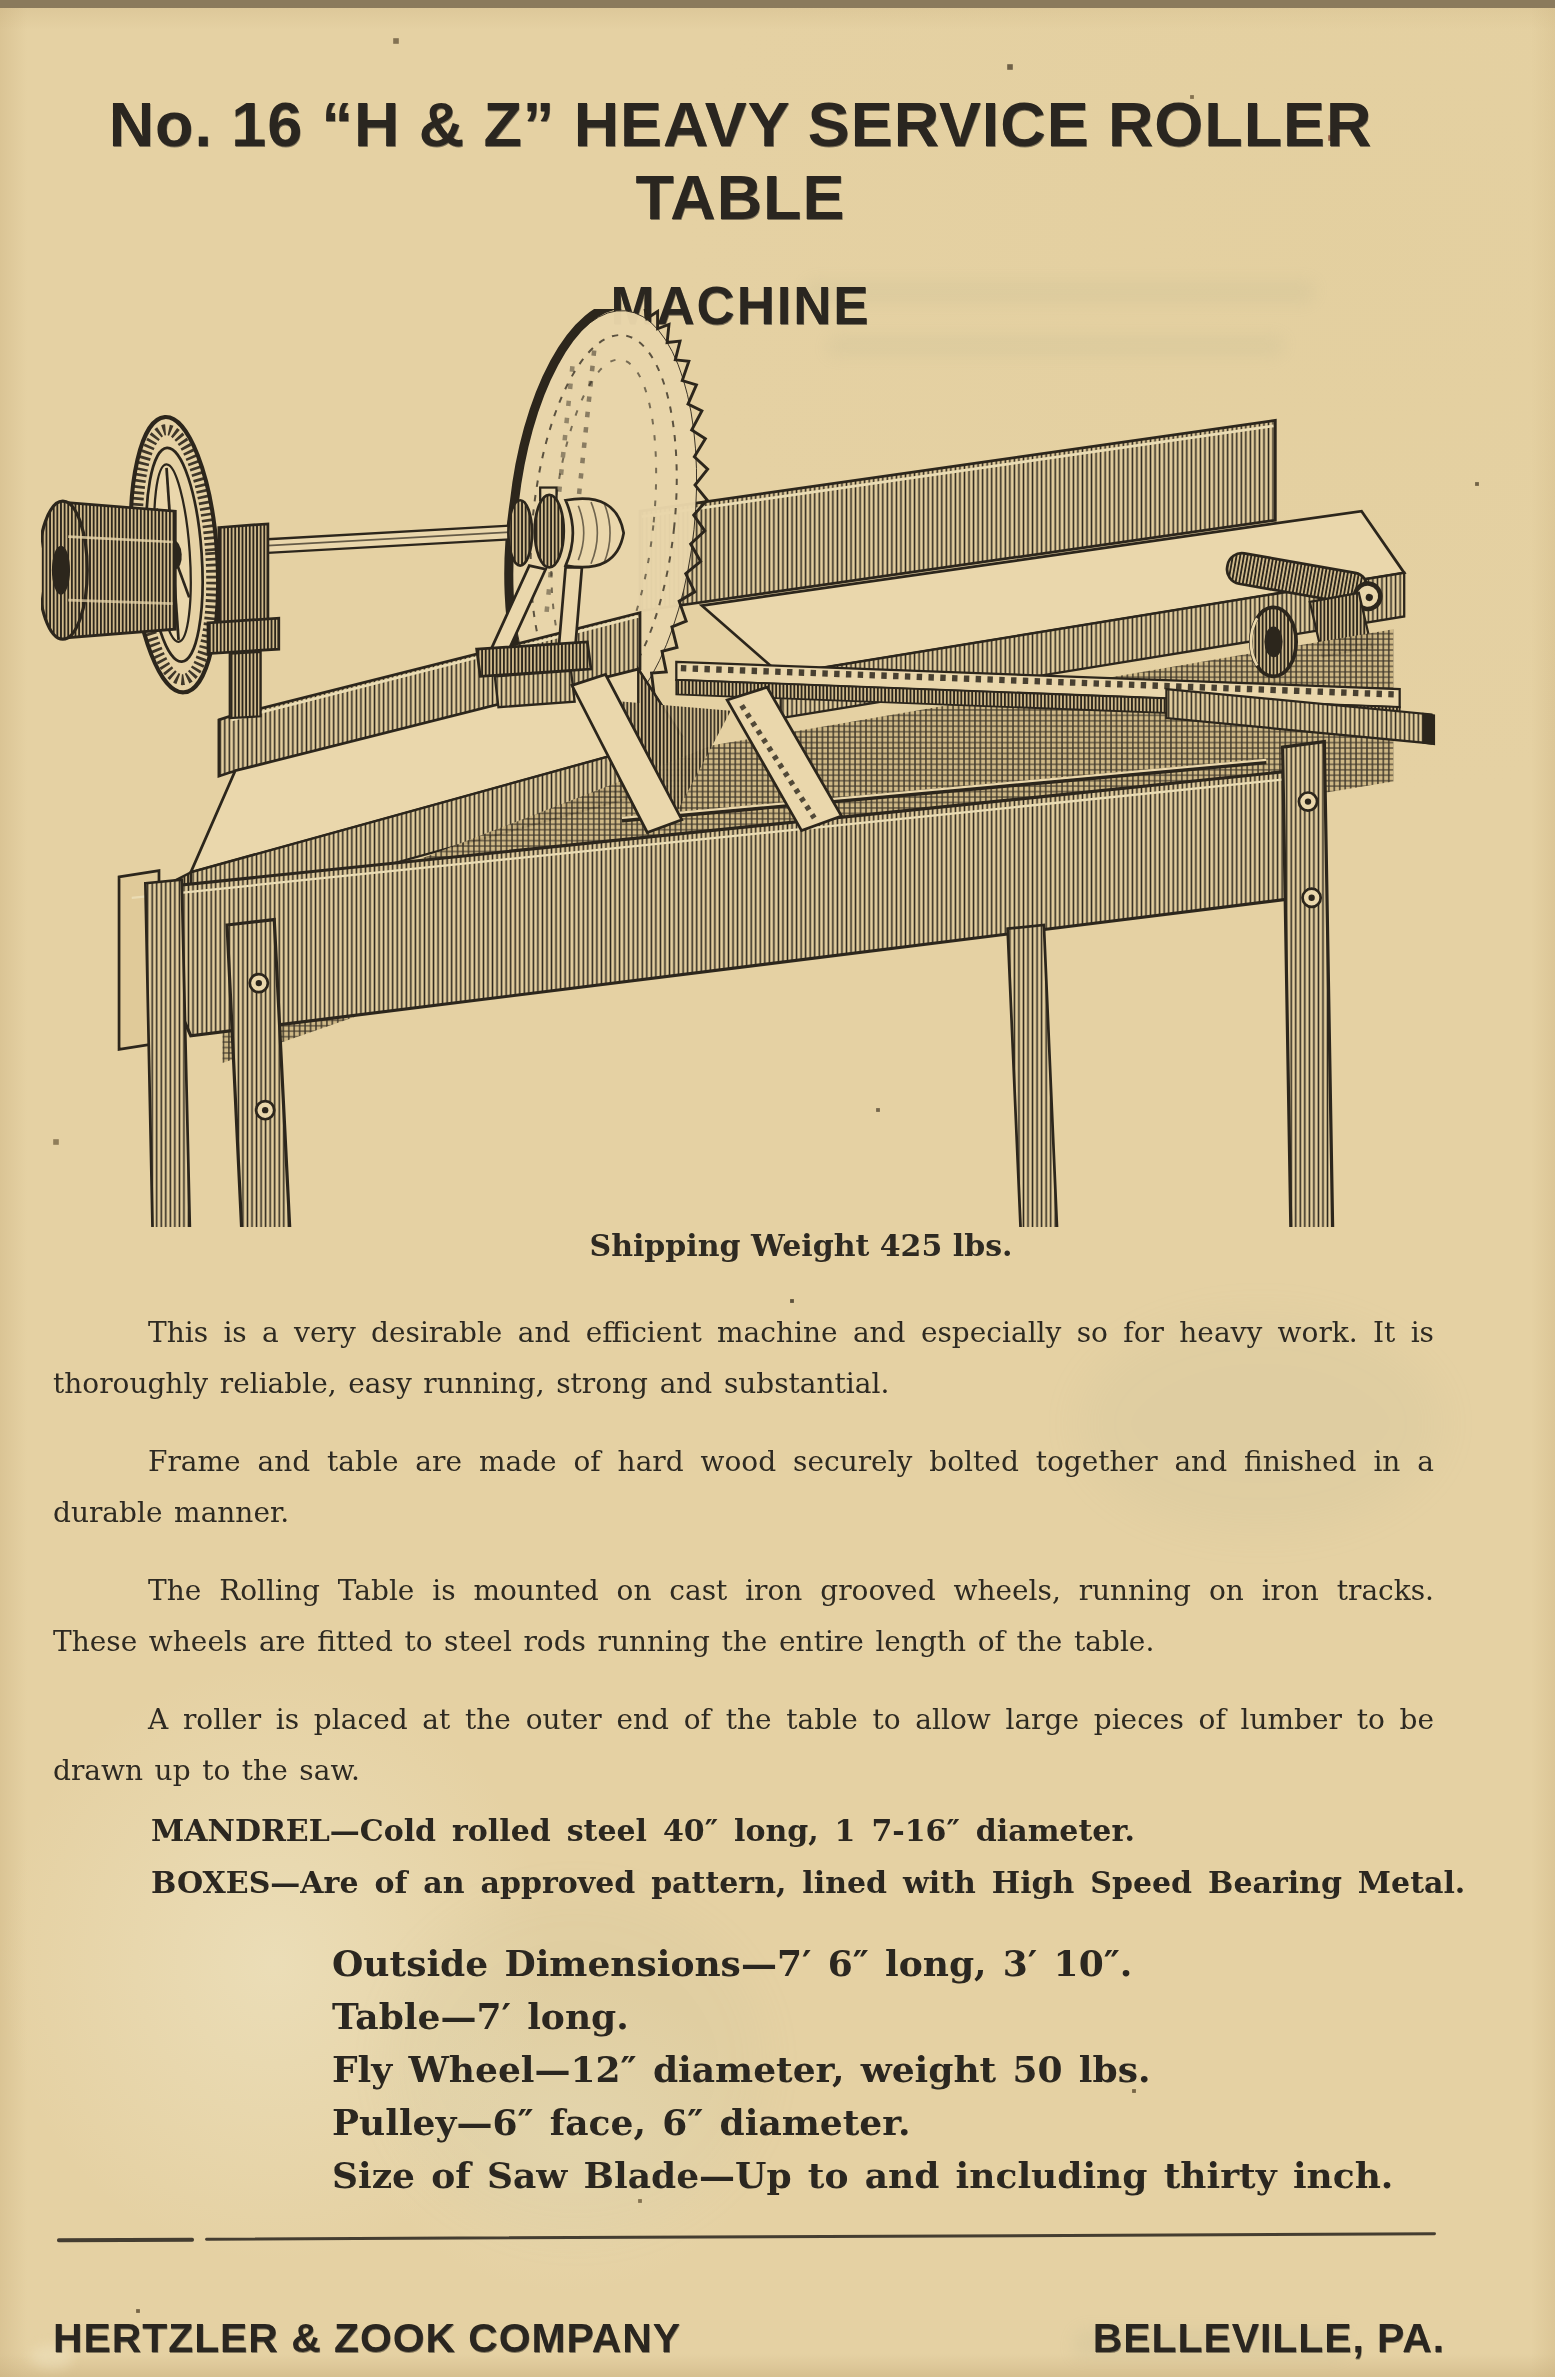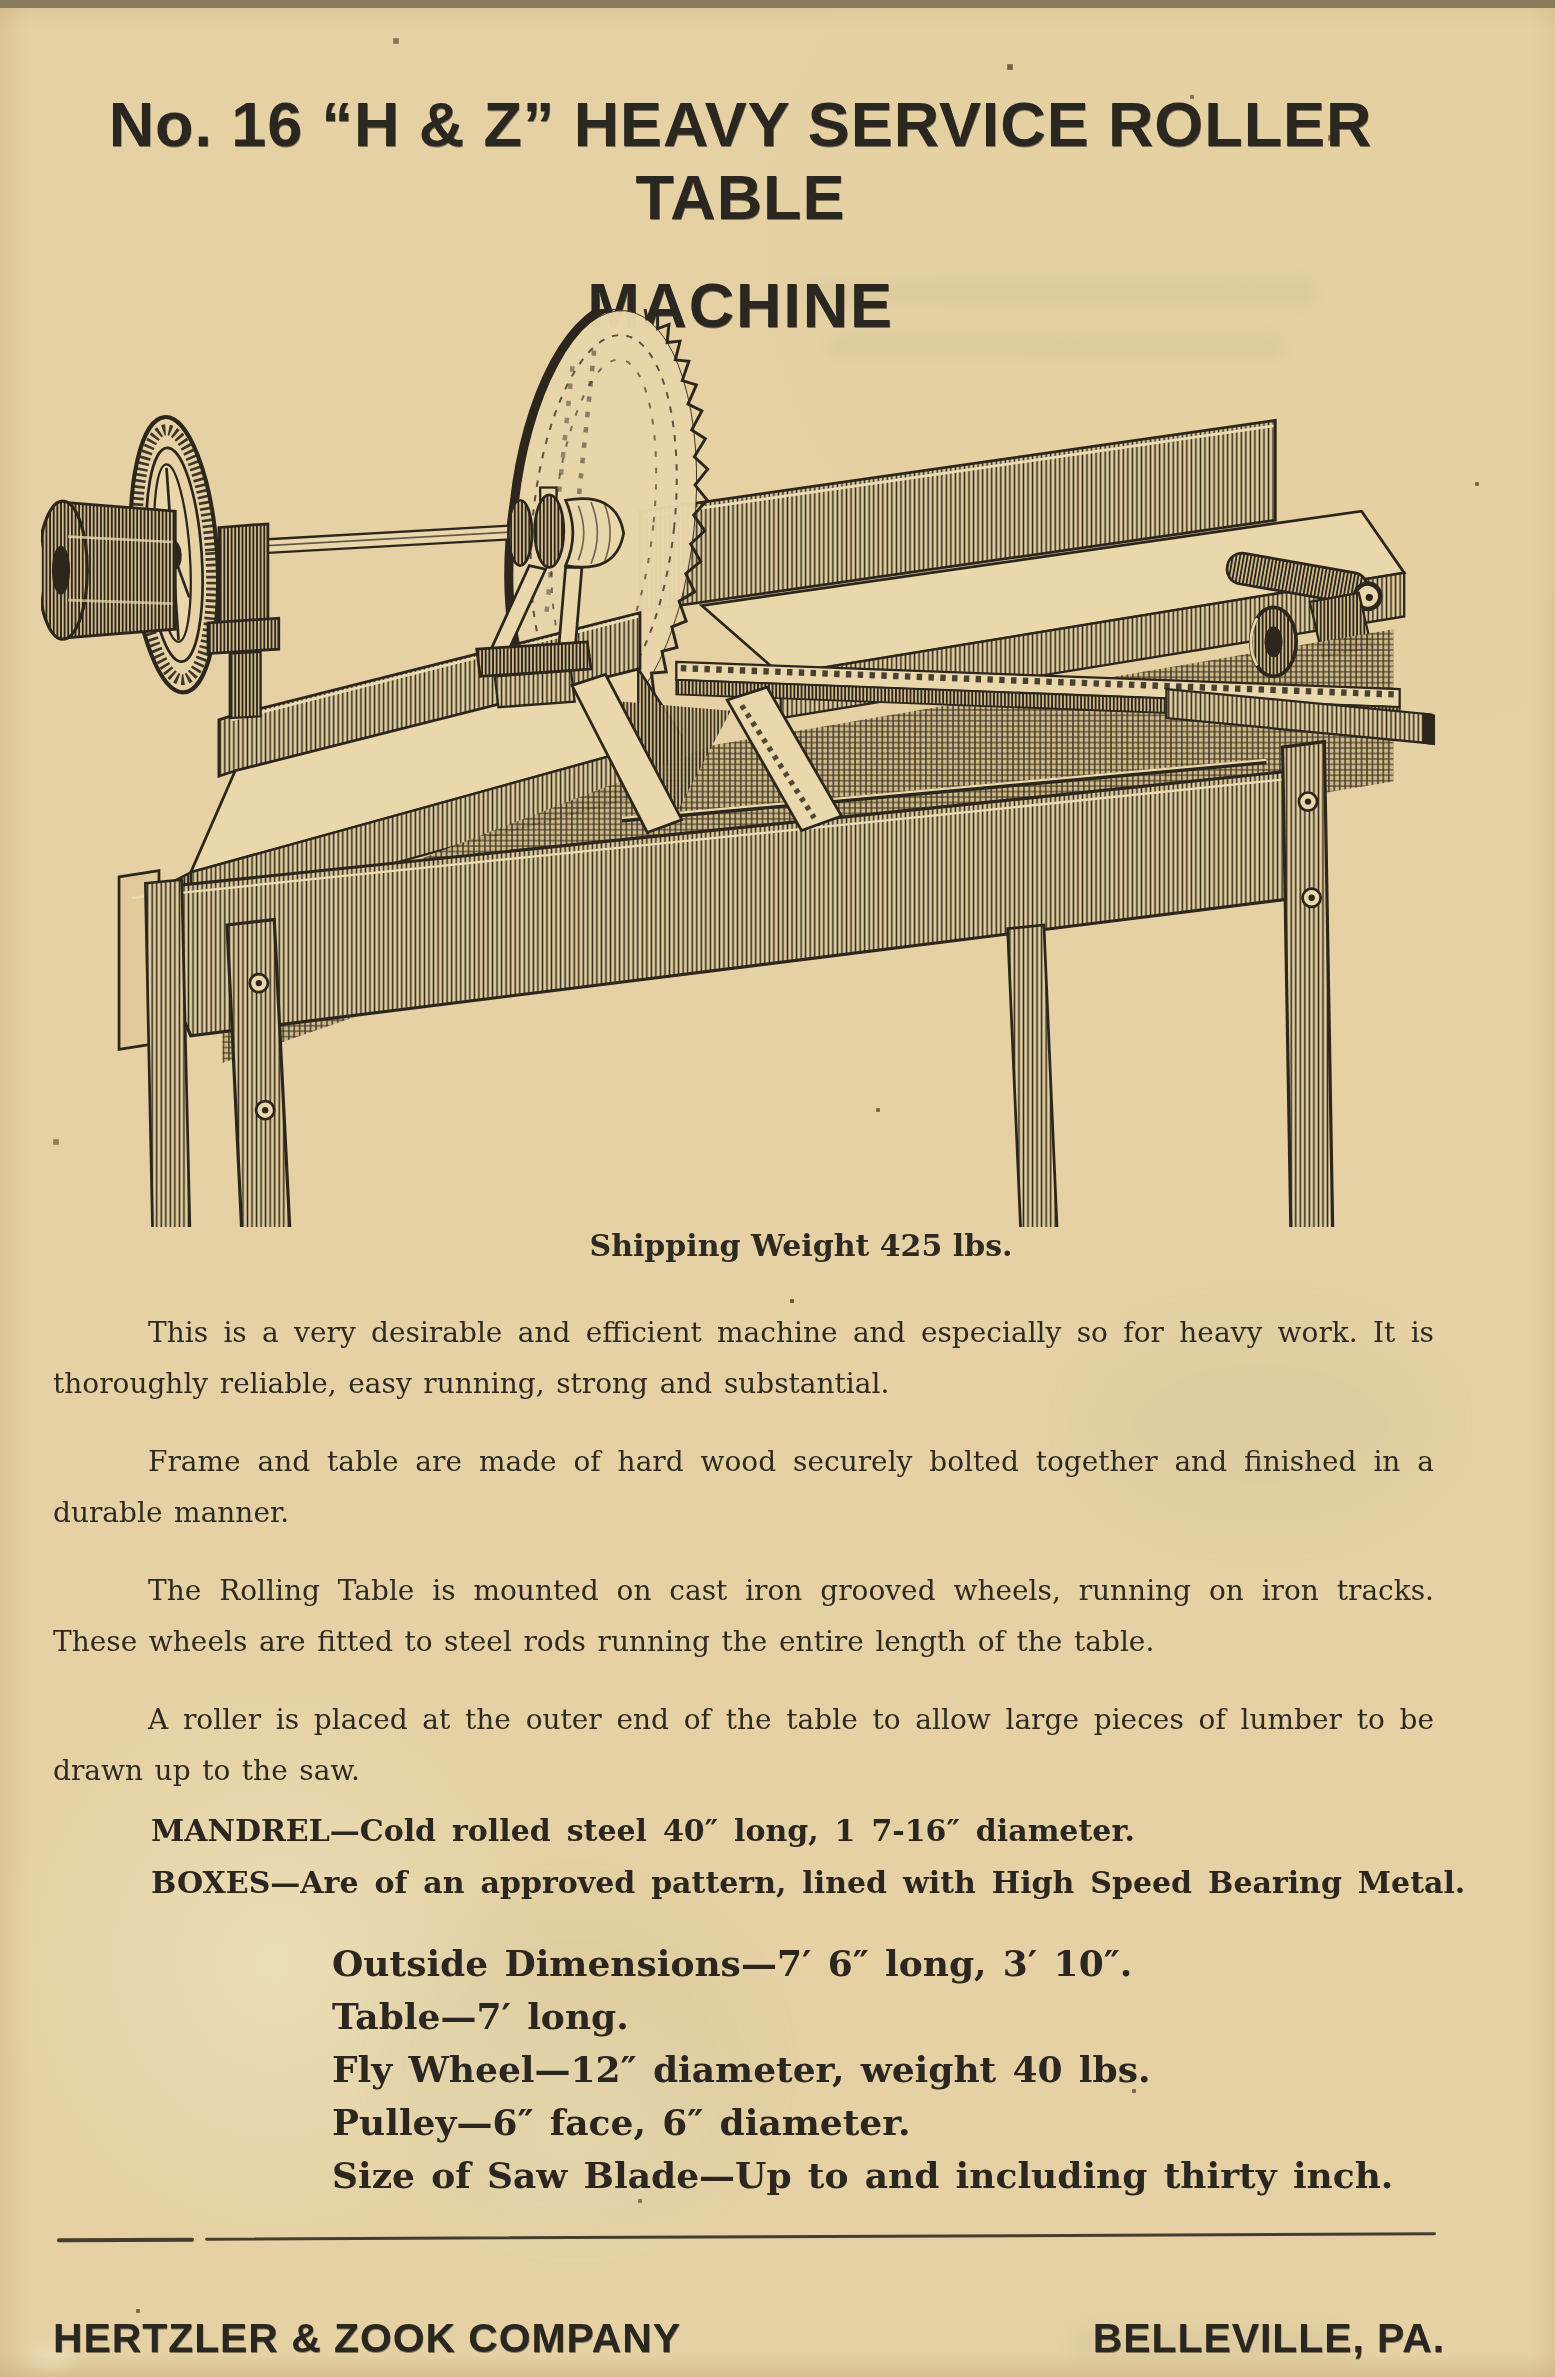--- a/index.html
+++ b/index.html
@@ -16,21 +16,21 @@
       linear-gradient(90deg, rgba(198,172,122,0.35) 0px, rgba(198,172,122,0) 27px),
       linear-gradient(270deg, rgba(198,172,122,0.30) 0px, rgba(198,172,122,0) 24px),
       linear-gradient(0deg, rgba(185,157,106,0.45) 0px, rgba(185,157,106,0) 31px),
       linear-gradient(180deg, rgba(203,179,131,0.30) 0px, rgba(203,179,131,0) 22px);
     font-family:"Liberation Sans", sans-serif;
     color:#2a2620;
   }
   .title-block{position:absolute;top:80px;left:37px;width:1407px;text-align:center;}
   .title-line1{font-size:63px;font-weight:700;letter-spacing:0.9px;line-height:73px;color:#2a2620;
                text-shadow:0.5px 0.5px 0 rgba(42,38,32,0.55);}
-  .title-line2{font-size:63px;font-weight:700;letter-spacing:1.8px;line-height:73px;margin-top:35px;color:#2a2620;
+  .title-line2{font-size:53px;font-weight:700;letter-spacing:1.8px;line-height:73px;margin-top:35px;color:#2a2620;
                text-shadow:0.5px 0.5px 0 rgba(42,38,32,0.55);}
   .art{position:absolute;top:301px;left:41px;width:1434px;height:918px;}
   .art svg{width:100%;height:100%;display:block;}
   .caption{position:absolute;top:1220px;left:0;width:1516px;text-align:center;
            font-family:"DejaVu Serif", serif;font-weight:700;font-size:30px;color:#2e2a22;padding-left:43px;}
   .bodytext{position:absolute;top:1299px;left:53px;width:1381px;
             font-family:"DejaVu Serif", serif;font-size:28px;line-height:51px;color:#2e2a22;
             text-align:justify;}
   .bodytext p{margin:0 0 27px 0;text-indent:95px;word-spacing:2.7px;}
   .features{position:absolute;top:1797px;left:151px;width:1343px;
@@ -240,21 +240,21 @@
   </div>
 
   <div class="features">
     <div>MANDREL—Cold rolled steel 40″ long, 1 7-16″ diameter.</div>
     <div>BOXES—Are of an approved pattern, lined with High Speed Bearing Metal.</div>
   </div>
 
   <div class="specs">
     <div>Outside Dimensions—7′ 6″ long, 3′ 10″.</div>
     <div>Table—7′ long.</div>
-    <div>Fly Wheel—12″ diameter, weight 40 lbs.</div>
+    <div>Fly Wheel—12″ diameter, weight 50 lbs.</div>
     <div>Pulley—6″ face, 6″ diameter.</div>
     <div>Size of Saw Blade—Up to and including thirty inch.</div>
   </div>
 
   <div class="rule-seg rule-a"></div>
   <div class="rule-seg rule-b"></div>
   <div class="footer">
     <span>HERTZLER &amp; ZOOK COMPANY</span>
     <span>BELLEVILLE, PA.</span>
   </div>

